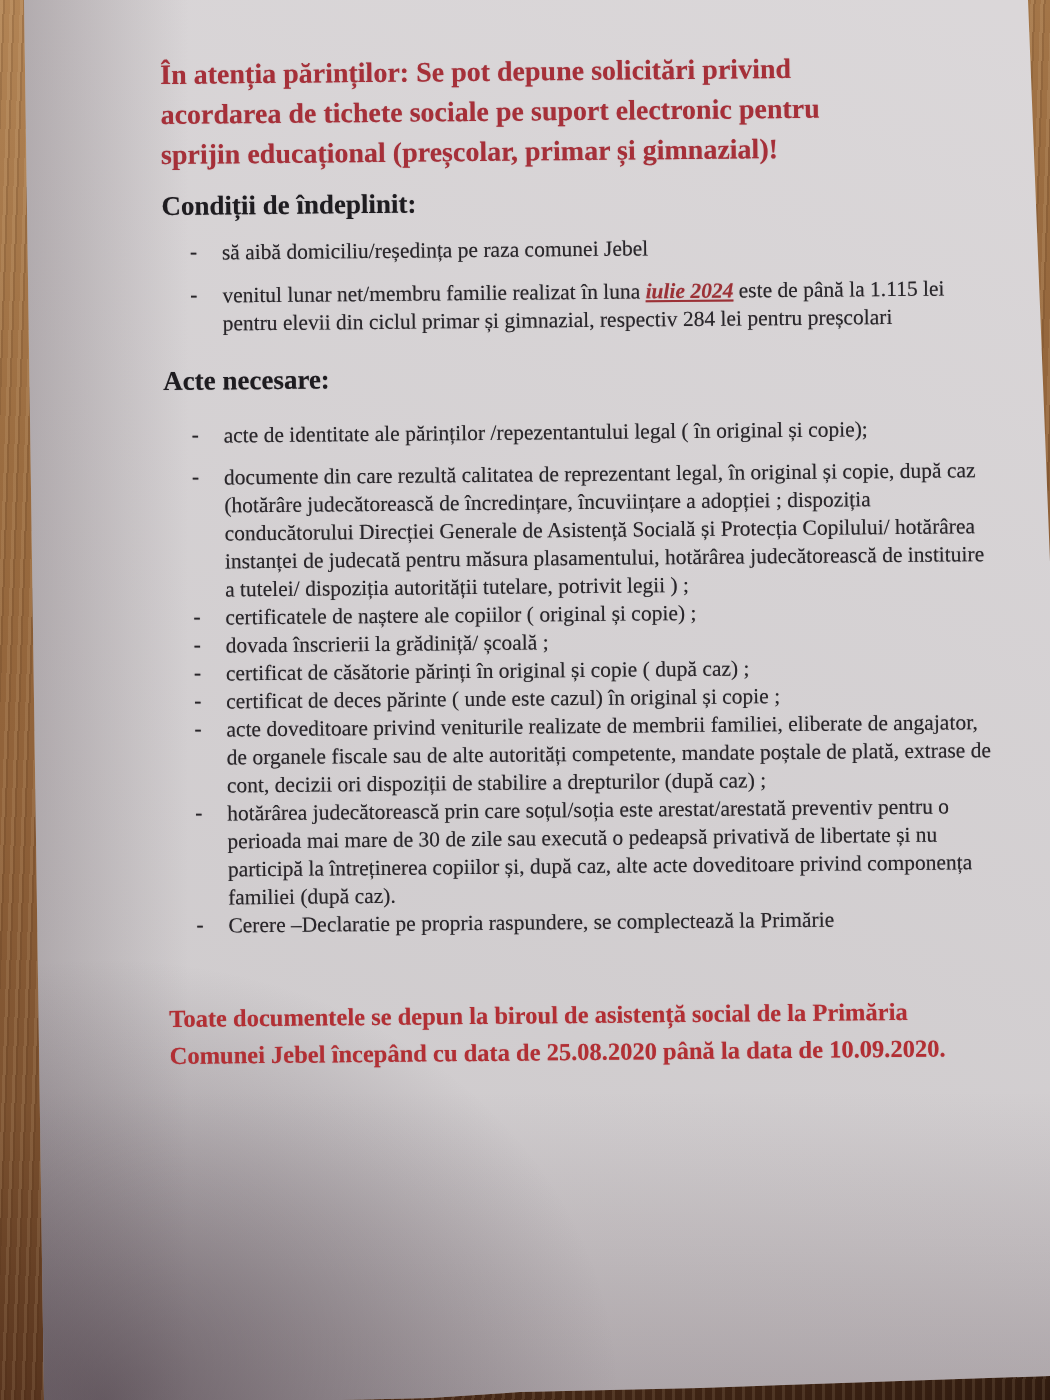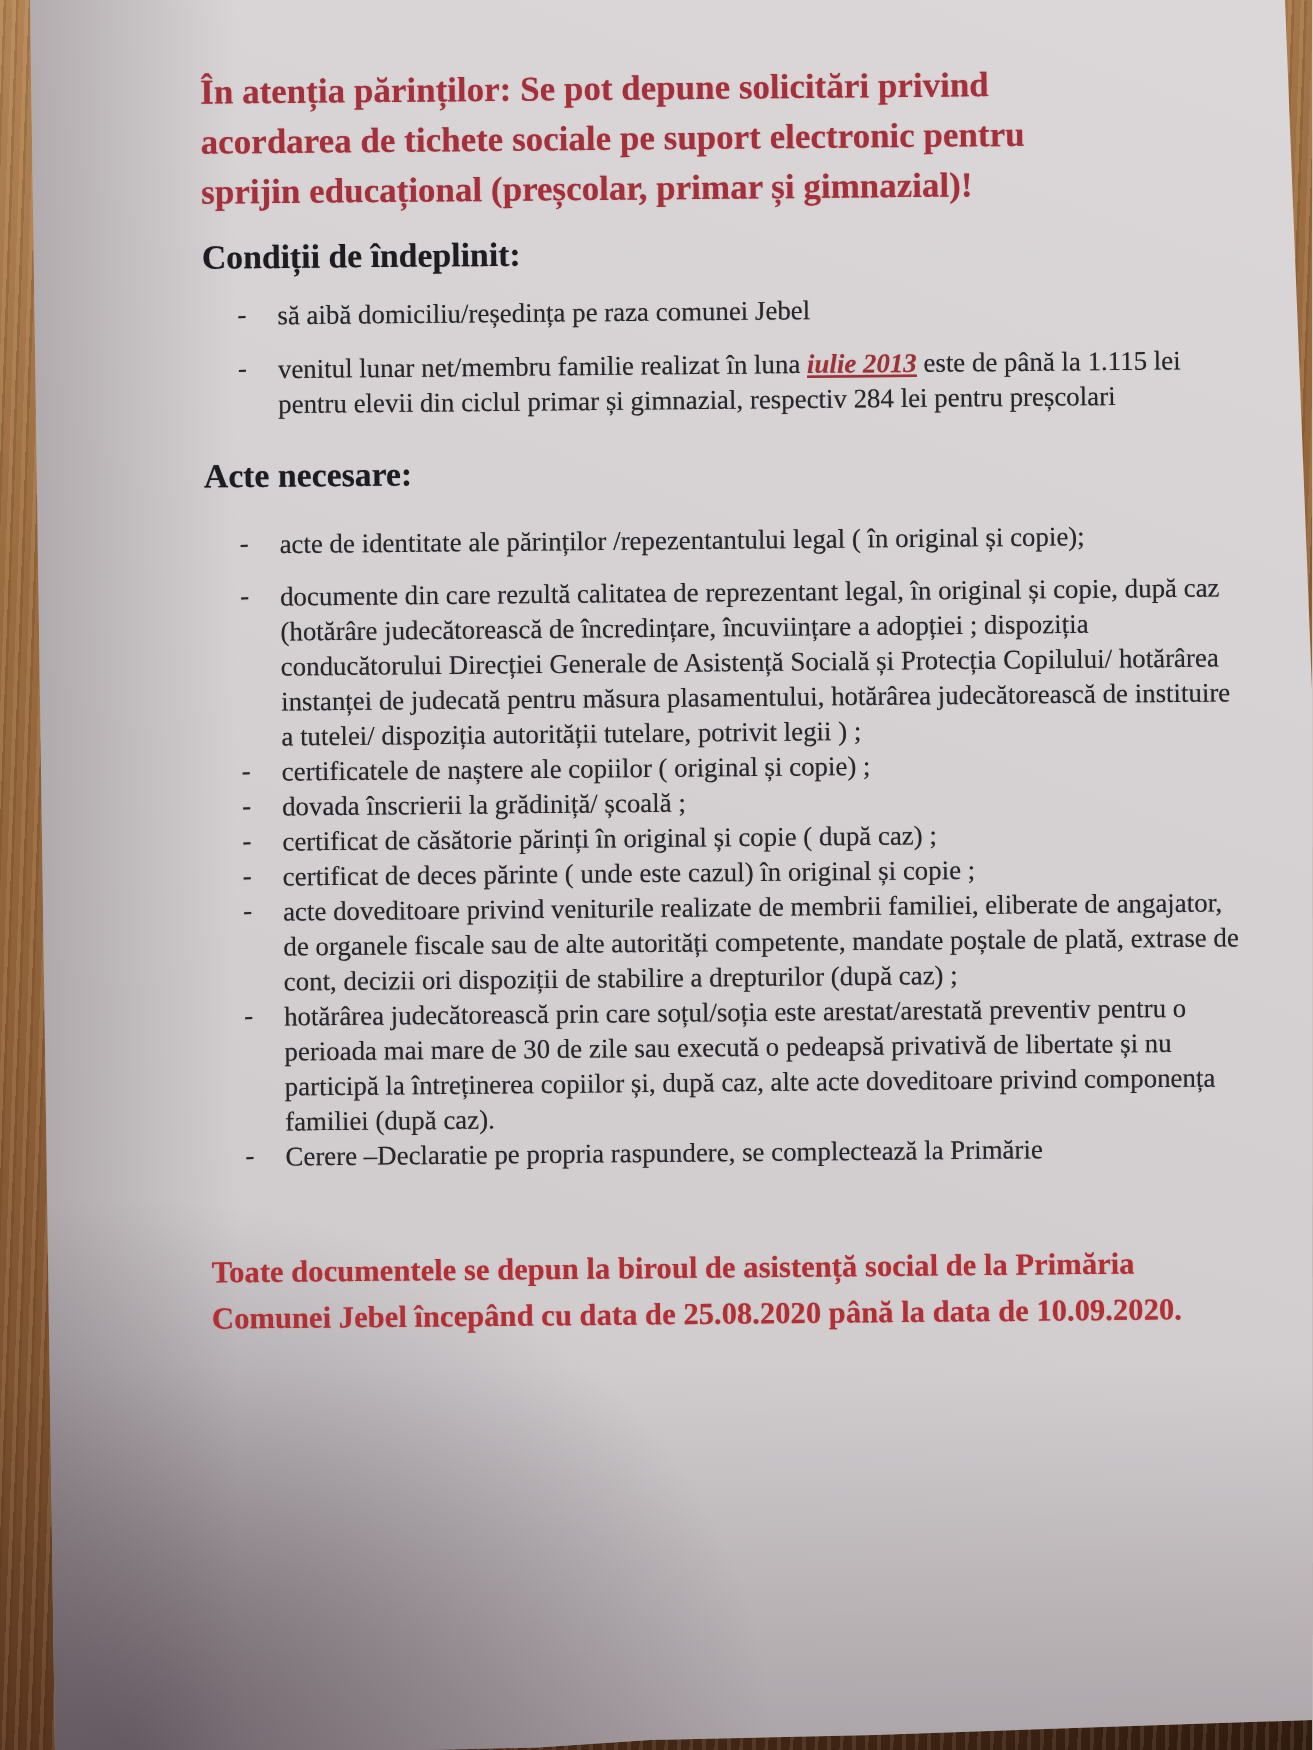--- a/index.html
+++ b/index.html
@@ -85,21 +85,21 @@
       <div>sprijin educațional (preșcolar, primar și gimnazial)!</div>
     </div>
 
     <div class="section-heading h-cond">Condiții de îndeplinit:</div>
 
     <ul class="doc-list list-conditions">
       <li>
         <span>să aibă domiciliu/reședința pe raza comunei Jebel</span>
       </li>
       <li>
-        <span>venitul lunar net/membru familie realizat în luna </span><span class="highlight-date">iulie 2013</span><span> este de până la 1.115 lei pentru elevii din ciclul primar și gimnazial, respectiv 284 lei pentru preșcolari</span>
+        <span>venitul lunar net/membru familie realizat în luna </span><span class="highlight-date">iulie 2024</span><span> este de până la 1.115 lei pentru elevii din ciclul primar și gimnazial, respectiv 284 lei pentru preșcolari</span>
       </li>
     </ul>
 
     <div class="section-heading h-acte">Acte necesare:</div>
 
     <ul class="doc-list list-acts">
       <li>
         <span>acte de identitate ale părinților /repezentantului legal ( în original și copie);</span>
       </li>
       <li>

